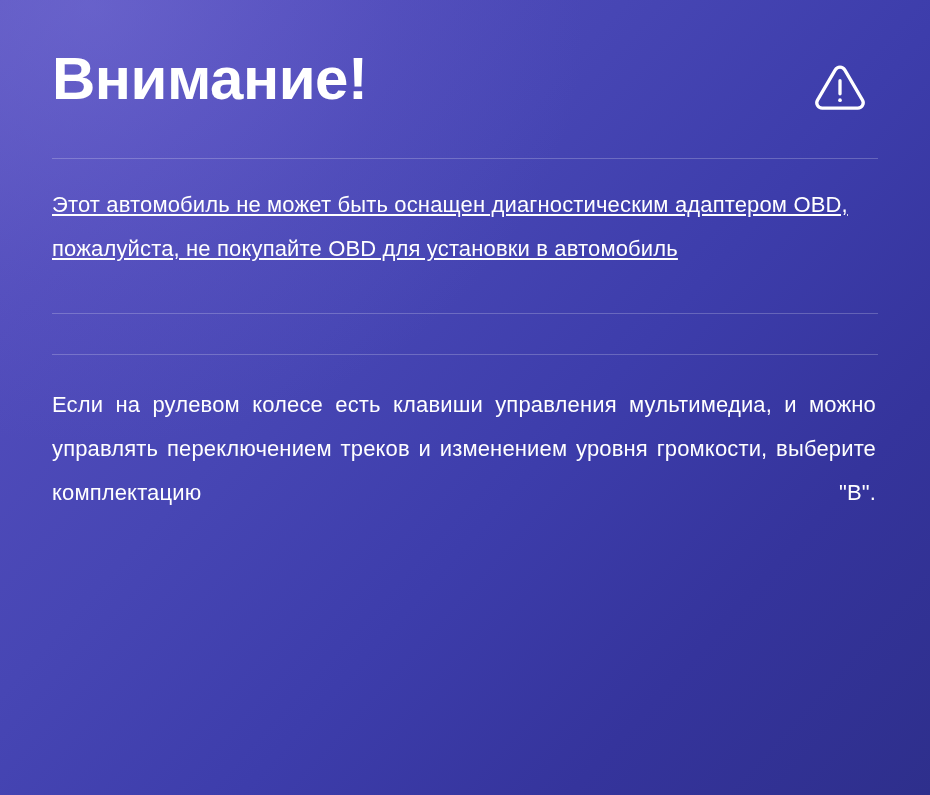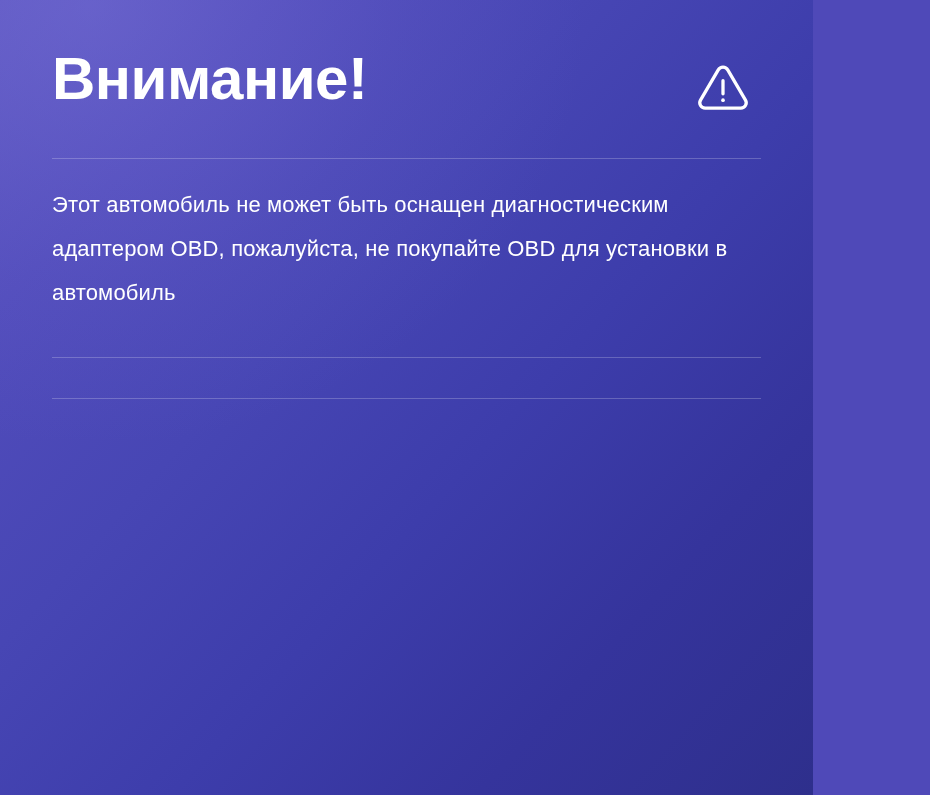--- a/index.html
+++ b/index.html
@@ -11,21 +11,21 @@
   body {
     width: 930px;
     height: 795px;
     overflow: hidden;
     font-family: "Liberation Sans", "DejaVu Sans", sans-serif;
     background: #4f49b8;
   }
 
   .notice-card {
     position: relative;
-    width: 813px;
+    width: 930px;
     height: 795px;
     box-sizing: border-box;
     background:
       linear-gradient(132deg,
         #5b55c0 0%,
         #514cbb 18%,
         #4746b4 38%,
         #3d3dab 58%,
         #35349c 78%,
         #2e2f8c 100%);
@@ -102,21 +102,21 @@
   .para {
     color: #ffffff;
     font-size: 22px;
     line-height: 44px;
     font-weight: 400;
     letter-spacing: 0.15px;
     margin: 0;
     padding-right: 2px;
   }
 
-  .para.p1 { margin-top: 24px; }
+  .para.p1 { margin-top: 24px; text-decoration: underline; }
   .para.p2 { margin-top: 28px; }
   .para.p3 { margin-top: 28px; text-align: justify; }
   .para.p3::after {
     content: "";
     display: inline-block;
     width: 100%;
   }
 </style>
 </head>
 <body>
@@ -143,15 +143,16 @@
 
     <hr class="divider d1">
 
     <p class="para p1">Этот автомобиль не может быть оснащен диагностическим адаптером OBD, пожалуйста, не покупайте OBD для установки в автомобиль</p>
 
     <hr class="divider d2">
 
 
     <hr class="divider d3">
 
+    <p class="para p3">Если на рулевом колесе есть клавиши управления мультимедиа, и можно управлять переключением треков и изменением уровня громкости, выберите комплектацию "B".</p>
 
   </div>
 </div>
 
 </body></html>

